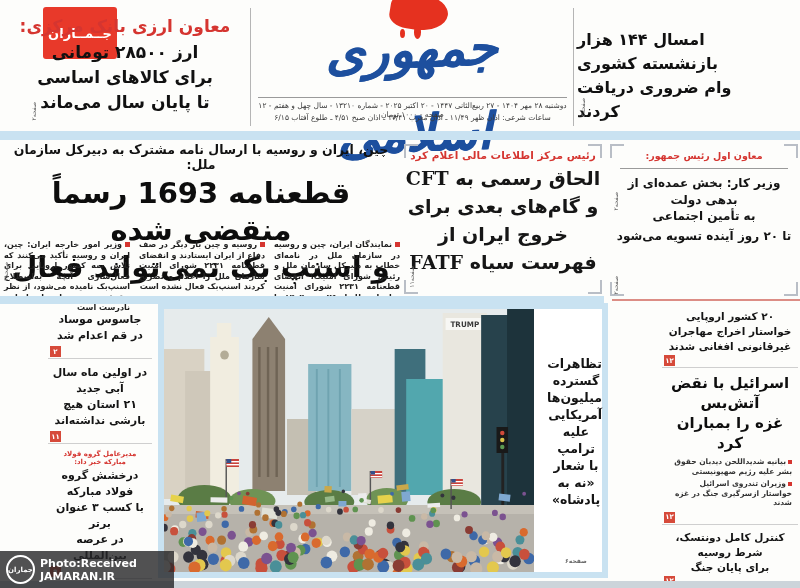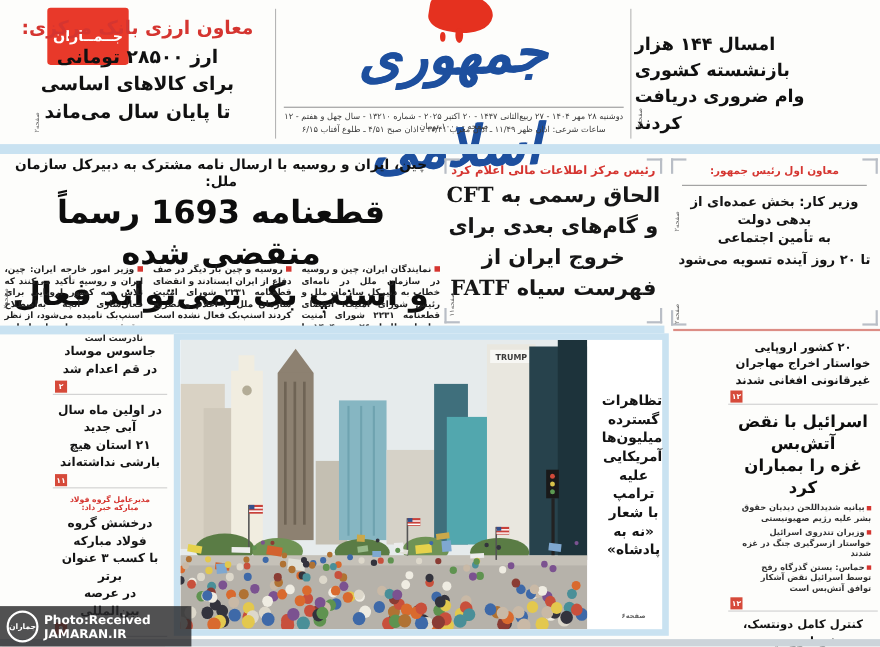--- a/index.html
+++ b/index.html
@@ -514,21 +514,20 @@
     <div class="rail-item" style="text-align:center;">
       <div class="hl preline">۲۰ کشور اروپایی خواستار اخراج مهاجران
 غیرقانونی افغانی شدند</div>
       <span class="badge">۱۲</span>
     </div>
     <div class="rail-item" style="text-align:center;">
       <div class="hl-big preline">اسرائیل با نقض آتش‌بس
 غزه را بمباران کرد</div>
       <div class="bullet"><span class="sq-s"></span><span>بیانیه شدیداللحن دیدبان حقوق بشر علیه رژیم صهیونیستی</span></div>
       <div class="bullet"><span class="sq-s"></span><span>وزیران تندروی اسرائیل خواستار ازسرگیری جنگ در غزه شدند</span></div>
-      <div class="bullet"><span class="sq-s"></span><span>حماس: بستن گذرگاه رفح توسط اسرائیل نقض آشکار توافق آتش‌بس است</span></div>
       <span class="badge">۱۲</span>
     </div>
     <div class="rail-item" style="text-align:center;">
       <div class="hl preline">کنترل کامل دونتسک، شرط روسیه
 برای پایان جنگ</div>
       <span class="badge">۱۲</span>
     </div>
     <div class="rail-item" style="text-align:center; border-bottom:none;">
       <div class="hl preline">آیت‌الله سیستانی هرگونه موضع‌گیری
 در خصوص انتخابات عراق را رد کردند</div>

